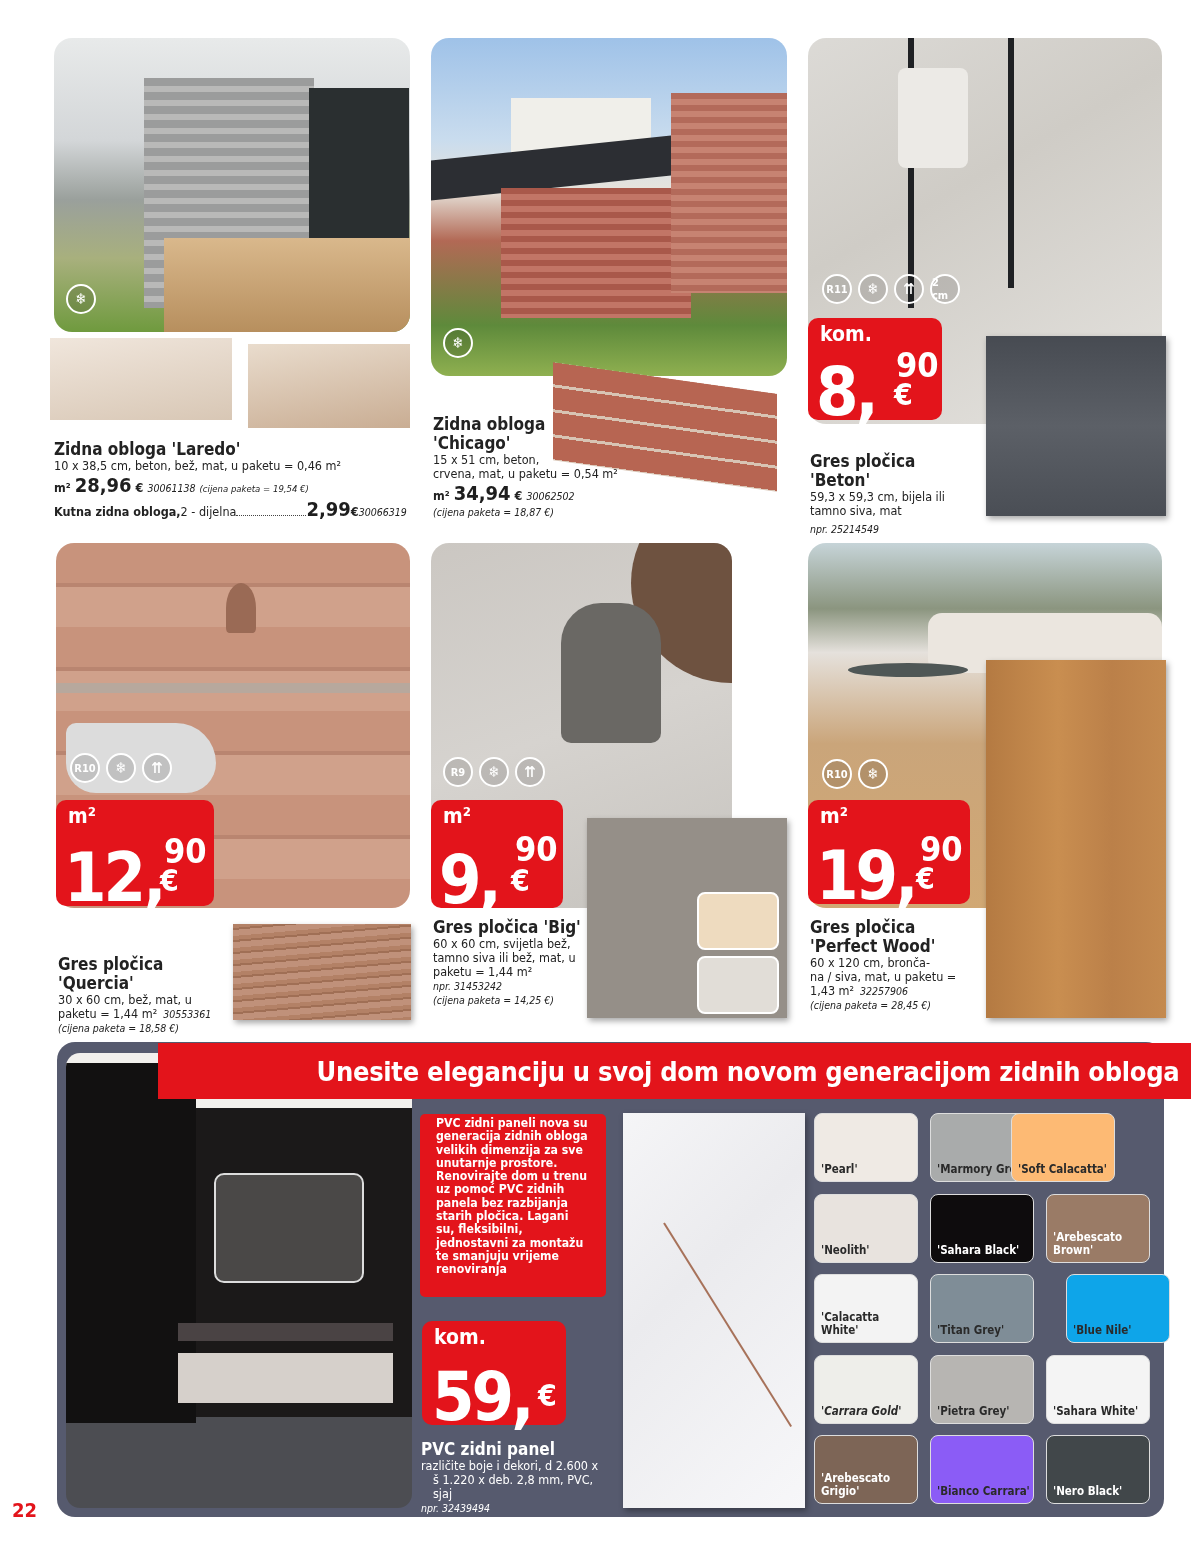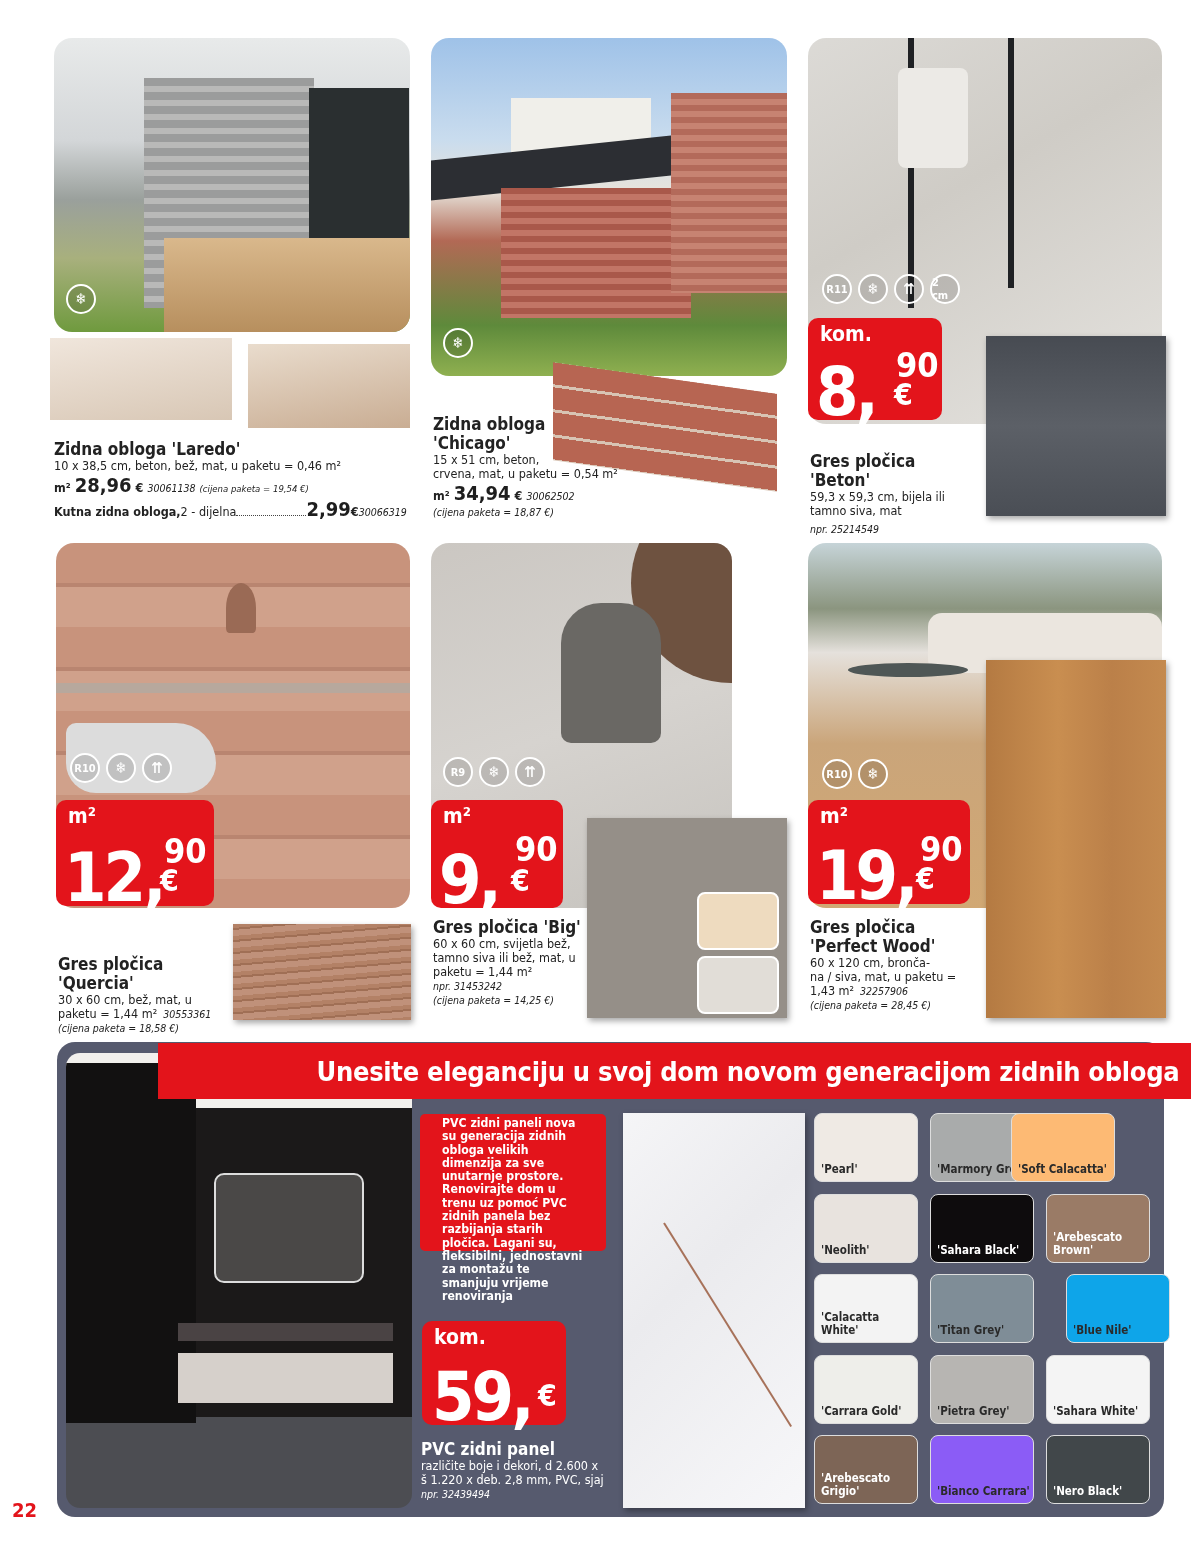--- a/index.html
+++ b/index.html
@@ -197,34 +197,34 @@
 
 <div class="promo"></div>
 <div class="photo" style="left:66px;top:1053px;width:346px;height:455px;border-radius:14px;background:linear-gradient(180deg,#f2f0ed 0 12%,#1b1919 12% 80%,#4c4d52 80% 100%);">
   <div class="abs" style="left:0;top:10px;width:130px;height:360px;background:#121111;"></div>
   <div class="abs" style="left:148px;top:120px;width:150px;height:110px;border:2px solid #ddd;border-radius:10px;background:#4a4847;"></div>
   <div class="abs" style="left:112px;top:270px;width:215px;height:18px;background:#4a4344;"></div>
   <div class="abs" style="left:112px;top:300px;width:215px;height:50px;background:#d6d0cb;"></div>
 </div>
 <div class="banner">Unesite eleganciju u svoj dom novom generacijom zidnih obloga</div>
 
-<div class="abs" style="left:420px;top:1114px;width:186px;height:137px;background:#e3141b;border-radius:5px;padding:3px 22px;">
+<div class="abs" style="left:420px;top:1114px;width:186px;height:183px;background:#e3141b;border-radius:5px;padding:3px 16px;">
   <div style="color:#fff;font-weight:bold;font-size:12.2px;line-height:13.3px;">PVC zidni paneli nova su generacija zidnih obloga velikih dimenzija za sve unutarnje prostore. Renovirajte dom u trenu uz pomoć PVC zidnih panela bez razbijanja starih pločica. Lagani su, fleksibilni, jednostavni za montažu te smanjuju vrijeme renoviranja</div>
 </div>
 
 <div class="badge" style="left:422px;top:1321px;width:144px;height:104px;">
   <span class="unit">kom.</span>
   <span class="int" style="left:10px;">59,</span>
   <span class="cur" style="left:116px;top:60px;">€</span>
 </div>
 
 <div class="abs" style="left:421px;top:1440px;width:190px;color:#fff;">
   <div class="title" style="color:#fff;">PVC zidni panel</div>
   <div class="desc" style="color:#fff;">različite boje i dekori, d 2.600 x</div>
-  <div class="desc" style="color:#fff;">š 1.220 x deb. 2,8 mm, PVC, sjaj</div>
+  <div class="desc" style="color:#fff;margin-left:12px;">š 1.220 x deb. 2,8 mm, PVC, sjaj</div>
   <div class="desc ital" style="color:#fff;">npr. 32439494</div>
 </div>
 
 <div class="tile" style="left:623px;top:1113px;width:182px;height:395px;background:linear-gradient(135deg,#f5f5f7 0%,#ebebee 40%,#f7f7f9 100%);">
   <div class="abs" style="left:40px;top:110px;width:2px;height:240px;background:#a7725a;transform:rotate(-32deg);transform-origin:top;"></div>
 </div>
 
 <div id="swatches">
     <div class="swatch" style="left: 814px; top: 1113px; background: rgb(239, 234, 228);">
       <span>'Pearl'</span>
@@ -246,21 +246,21 @@
     </div>
     <div class="swatch" style="left: 814px; top: 1274px; background: rgb(243, 243, 243);">
       <span>'Calacatta White'</span>
     </div>
     <div class="swatch" style="left: 930px; top: 1274px; background: rgb(127, 141, 151);">
       <span>'Titan Grey'</span>
     </div>
     <div class="swatch" style="left: 1046px; top: 1274px; background: #0ea5e9; margin-left: 20px;">
       <span>'Blue Nile'</span>
     </div>
-    <div class="swatch" style="left: 814px; top: 1354.5px; background: rgb(238, 238, 234);">
+    <div class="swatch" style="left: 814px; top: 1354.5px; background: rgb(238, 238, 234); font-style: italic;">
       <span>'Carrara Gold'</span>
     </div>
     <div class="swatch" style="left: 930px; top: 1354.5px; background: rgb(183, 181, 178);">
       <span>'Pietra Grey'</span>
     </div>
     <div class="swatch" style="left: 1046px; top: 1354.5px; background: rgb(244, 244, 244);">
       <span>'Sahara White'</span>
     </div>
     <div class="swatch dark" style="left: 814px; top: 1435px; background: rgb(125, 101, 86);">
       <span>'Arebescato Grigio'</span>

